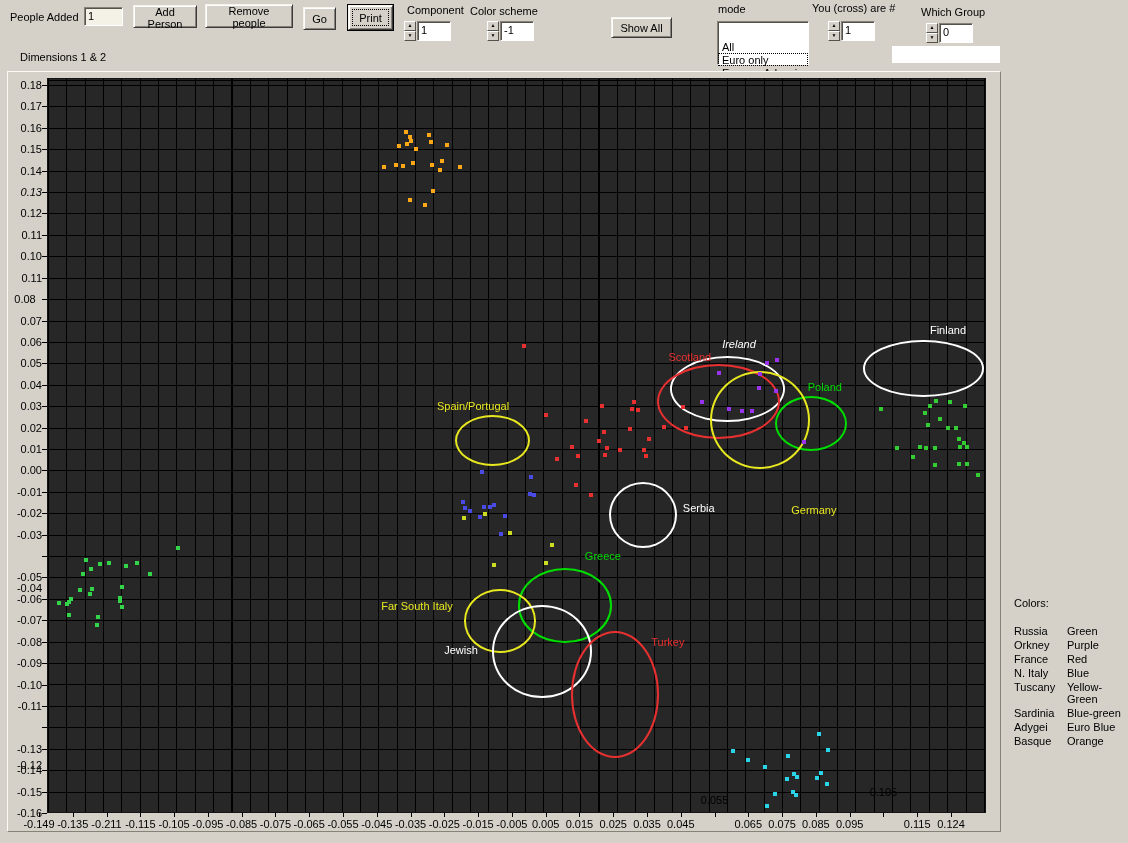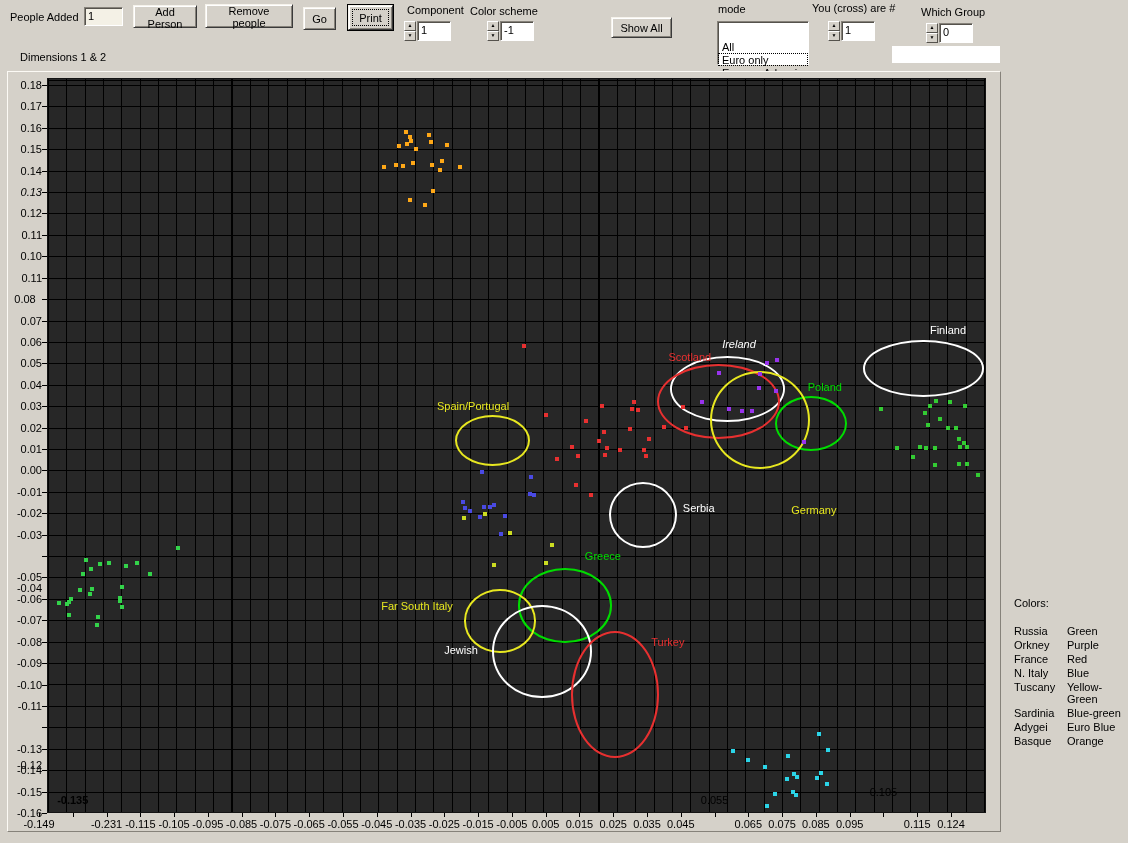--- a/index.html
+++ b/index.html
@@ -377,23 +377,23 @@
     <div class="ytick" style="top: 670.772px;">-0.13</div>
     <div class="ytick-dash" style="top: 676.772px;"></div>
     <div class="ytick" style="top: 692.184px; text-align: right;">-0.14</div>
     <div class="ytick-dash" style="top: 698.184px;"></div>
     <div class="ytick" style="top: 713.596px;">-0.15</div>
     <div class="ytick-dash" style="top: 719.596px;"></div>
     <div class="ytick" style="top: 735.008px;">-0.16</div>
     <div class="ytick-dash" style="top: 741.008px;"></div>
     <div class="xtick" style="left: 8px; top: 746px;">-0.149</div>
     <div class="xtick-dash" style="left: 31px; top: 741px;"></div>
-    <div class="xtick" style="left: 41.7778px; top: 722px; font-weight: bold;">-0.135</div>
+    <div class="xtick" style="left: 41.7778px; top: 746px;">-0.135</div>
     <div class="xtick-dash" style="left: 64.7778px; top: 741px;"></div>
-    <div class="xtick" style="left: 75.5556px; top: 746px;">-0.231</div>
+    <div class="xtick" style="left: 75.5556px; top: 746px;">-0.211</div>
     <div class="xtick-dash" style="left: 98.5556px; top: 741px;"></div>
     <div class="xtick" style="left: 109.333px; top: 746px;">-0.115</div>
     <div class="xtick-dash" style="left: 132.333px; top: 741px;"></div>
     <div class="xtick" style="left: 143.111px; top: 746px;">-0.105</div>
     <div class="xtick-dash" style="left: 166.111px; top: 741px;"></div>
     <div class="xtick" style="left: 176.889px; top: 746px;">-0.095</div>
     <div class="xtick-dash" style="left: 199.889px; top: 741px;"></div>
     <div class="xtick" style="left: 210.667px; top: 746px;">-0.085</div>
     <div class="xtick-dash" style="left: 233.667px; top: 741px;"></div>
     <div class="xtick" style="left: 244.444px; top: 746px;">-0.075</div>

